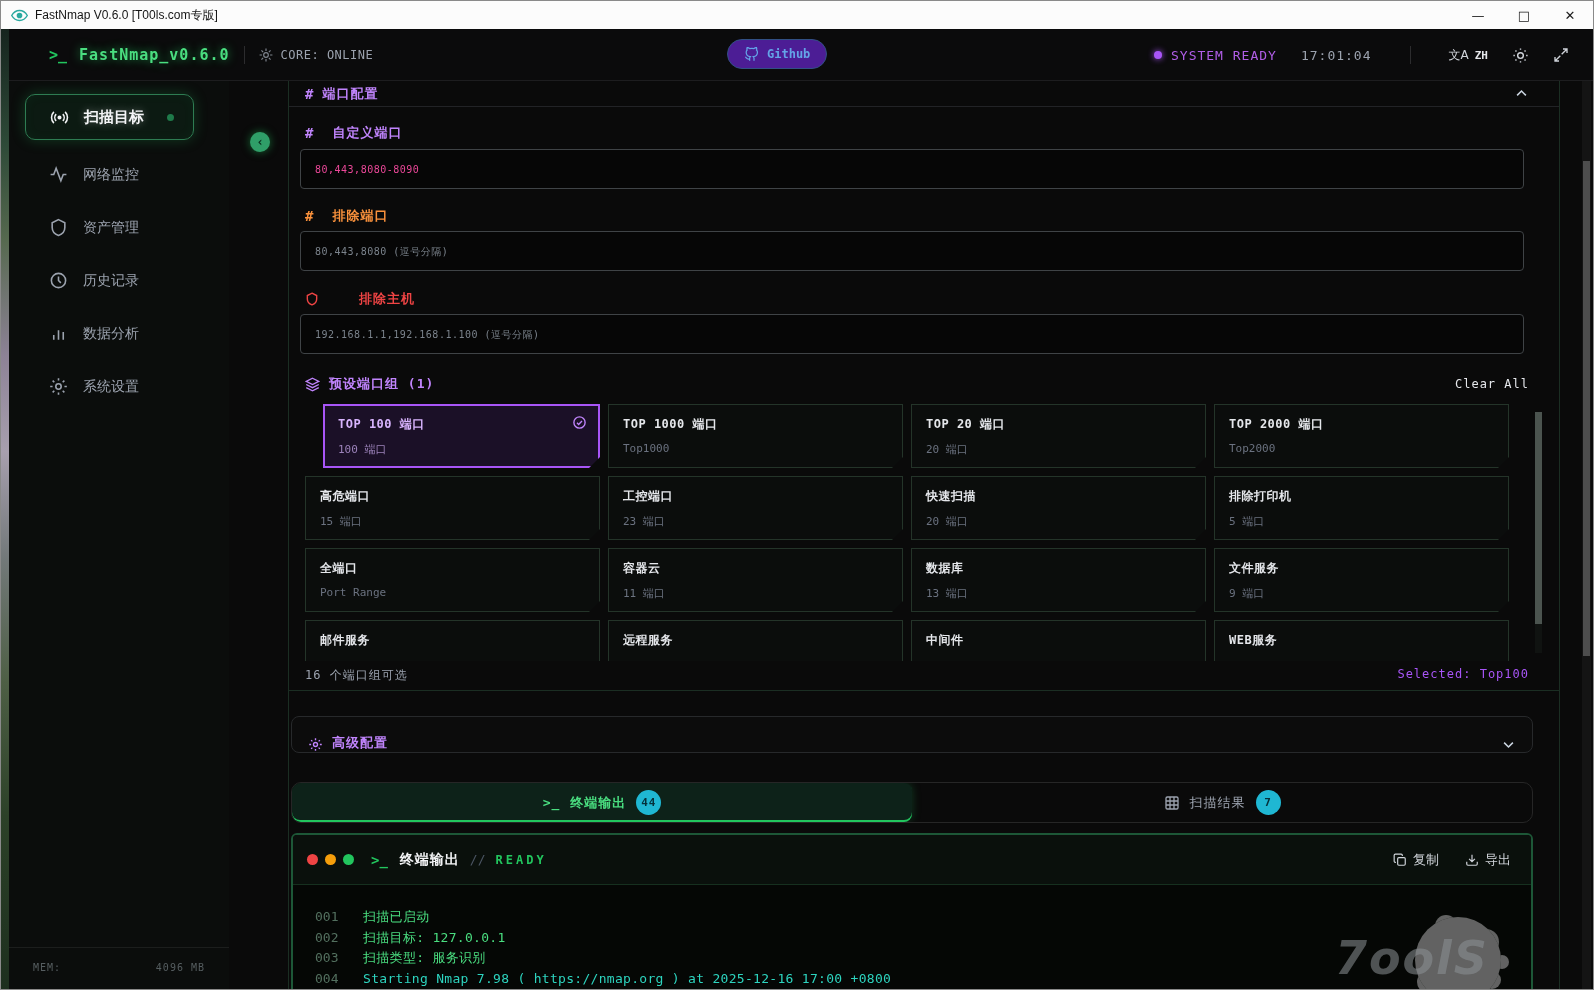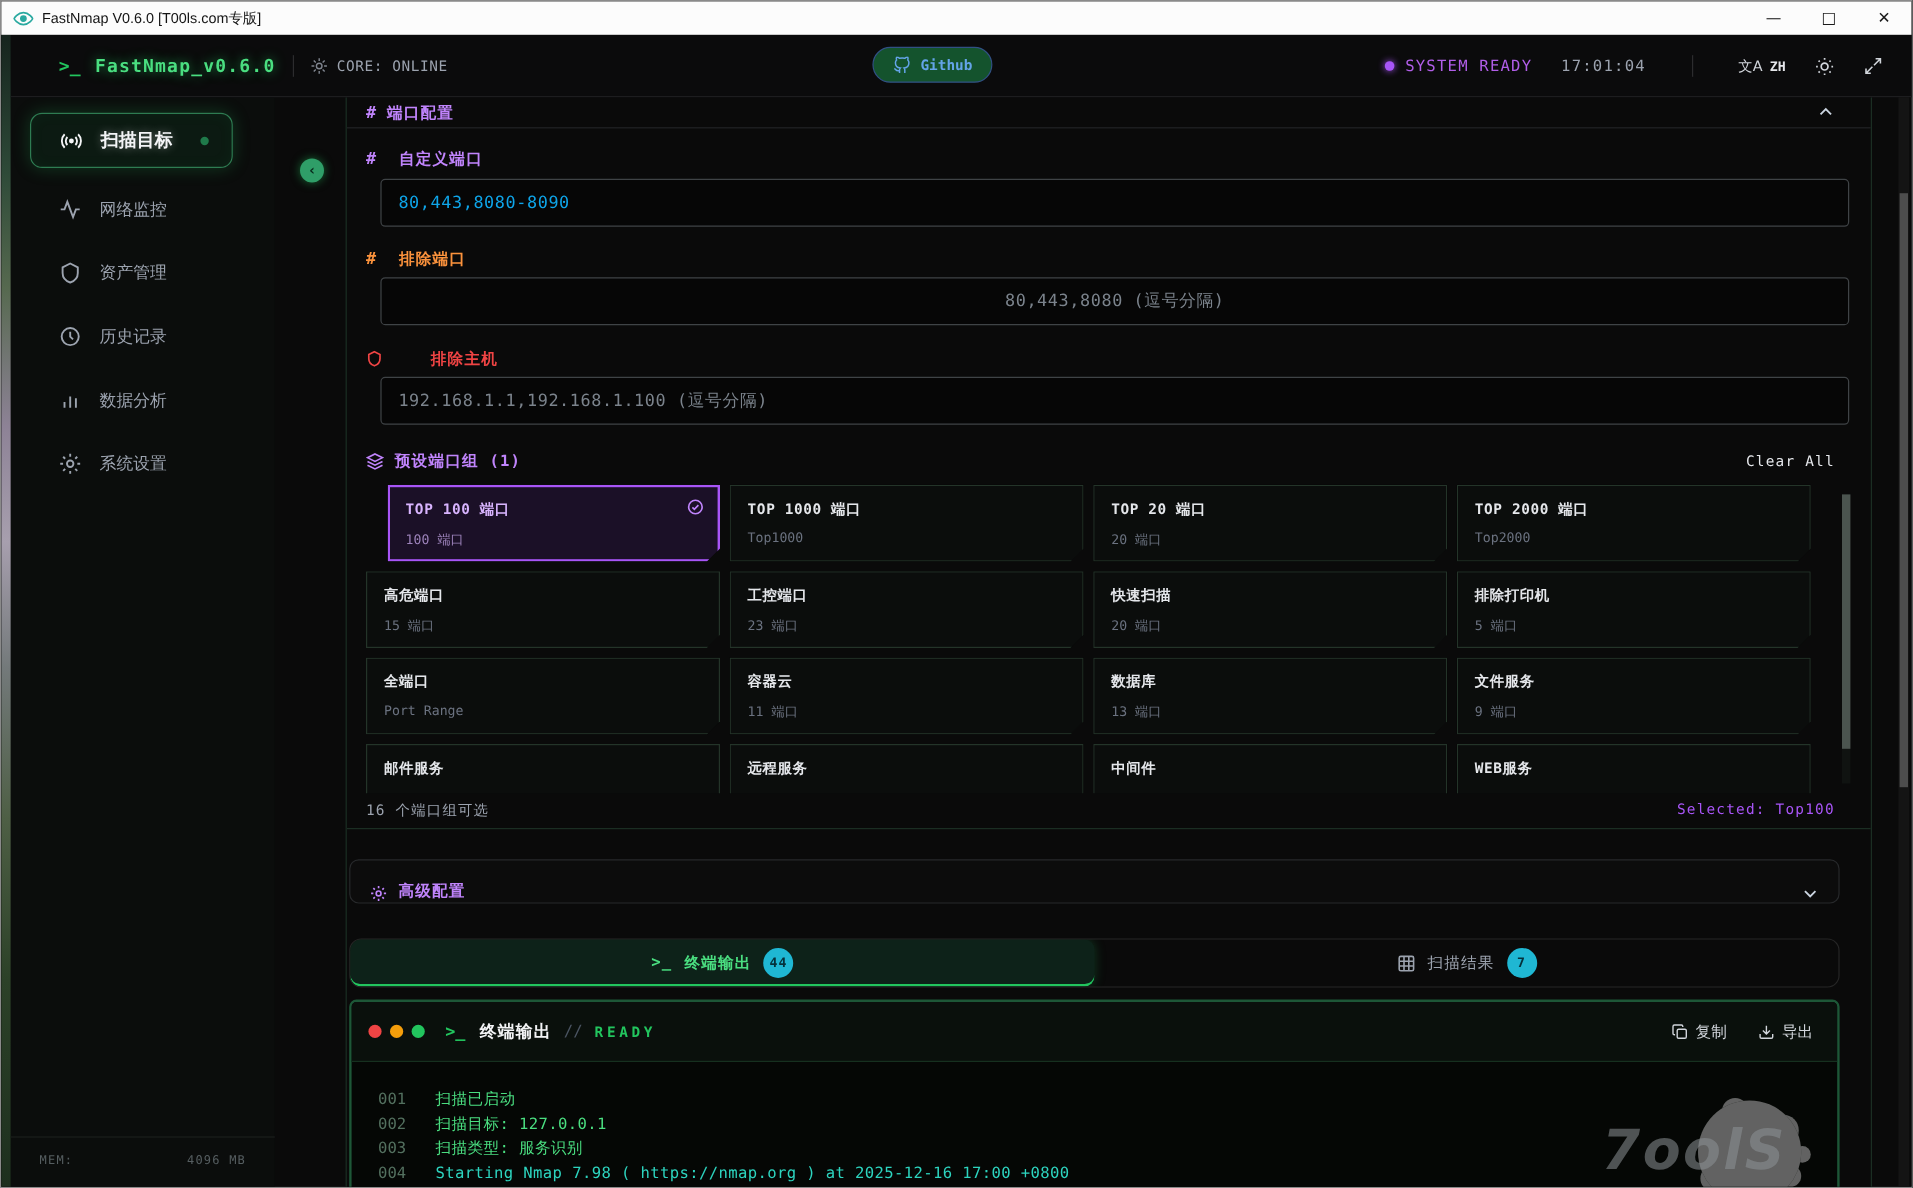--- a/index.html
+++ b/index.html
@@ -26,21 +26,21 @@
   .topbar { position:absolute; top:0; left:8px; right:0; height:52px; background:#0b0b0c;
             border-bottom:1px solid #1d1d1f; display:flex; align-items:center; z-index:10; }
   .brand { display:flex; align-items:center; gap:12px; padding-left:40px; }
   .prompt-glyph { color:#22c55e; font-weight:bold; font-size:15px; }
   .brand-name { color:#4ade80; font-weight:bold; font-size:15px; letter-spacing:1px;
                 text-shadow:0 0 10px rgba(34,197,94,.65); }
   .tb-div { width:1px; height:18px; background:#2c2c2e; margin:0 14px; }
   .core { display:flex; align-items:center; gap:8px; color:#9ca3af; font-size:12px; letter-spacing:.5px;text-align:center; }
   .core svg { opacity:.8 }
   .github-btn { position:absolute; left:718px; top:10px; height:30px; padding:0 16px; display:flex;
-                align-items:center; gap:8px; background:#14532d; border:1px solid #315084;
+                align-items:center; gap:8px; background:#4c1d95; border:1px solid #315084;
                 border-radius:15px; color:#64a4e8; font-size:12px; font-weight:bold; cursor:pointer; }
   .tb-right { position:absolute; right:24px; top:0; height:52px; display:flex; align-items:center; gap:24px; }
   .sys-ready { display:flex; align-items:center; gap:9px; color:#b15ee8; font-size:13px; letter-spacing:1px; }
   .sys-dot { width:8px; height:8px; border-radius:50%; background:#a855f7; box-shadow:0 0 6px #a855f7; }
   .clock { color:#9ca3af; font-size:13px; letter-spacing:1px; }
   .lang { display:flex; align-items:center; gap:6px; color:#d1d5db; cursor:pointer; }
   .lang .tr-glyph { font-size:12px; color:#d1d5db; font-family:"DejaVu Sans", sans-serif; }
   .lang .lang-code { font-size:11px; font-weight:bold; color:#e5e7eb; }
   .icon-btn { color:#d1d5db; cursor:pointer; display:flex; align-items:center; }
 
@@ -69,22 +69,22 @@
   
   .panel1 { position:absolute; left:0; top:0; width:100%; height:610px; border-bottom:1px solid #1b2e23; }
   .p1-header { height:26px; border-bottom:1px solid #222326; display:flex; align-items:center;
                padding:0 30px 0 16px; }
   .hash { color:#c084fc; font-weight:bold; font-size:14px; margin-right:9px; }
   .p1-title { color:#c084fc; font-weight:bold; font-size:13px; letter-spacing:1px; }
   .chev { margin-left:auto; color:#cbd5e1; cursor:pointer; display:flex; }
   .sec-label { position:absolute; left:16px; display:flex; align-items:center; gap:9px;
                font-size:13px; font-weight:bold; letter-spacing:1px; }
   .lab-purple { color:#c084fc; } .lab-orange { color:#fb923c; } .lab-red { color:#ef4444; }
-  .cfg-input { position:absolute; left:28px; width:calc(100% - 46px); height:40px; background:#060606;
-               border:1px solid #3f4346; border-radius:4px; color:#0ea5e9; font-size:14px;
+  .cfg-input { position:absolute; left:11px; width:calc(100% - 46px); height:40px; background:#060606;
+               border:1px solid #3f4346; border-radius:4px; color:#ec4899; font-size:10px;
                font-family:"DejaVu Sans Mono", monospace; padding:0 14px; letter-spacing:.5px; }
   .cfg-input::placeholder { color:#7b838c; opacity:1; }
   .preset-row { position:absolute; left:16px; right:30px; top:294px; display:flex; align-items:center; }
   .clear-all { margin-left:auto; color:#e5e7eb; font-size:12px; letter-spacing:1px; cursor:pointer; }
 
   .preset-grid { position:absolute; left:16px; top:323px; width:calc(100% - 66px); height:257px;
                  display:grid; grid-template-columns:repeat(4,1fr); grid-auto-rows:64px; gap:8px;
                  overflow:hidden; }
   .card { position:relative; background:#0b0d0c; border:1px solid #243429; padding:11px 14px;
           cursor:pointer; clip-path:polygon(0 0,100% 0,100% calc(100% - 11px),calc(100% - 11px) 100%,0 100%); }
@@ -282,21 +282,21 @@
         <div class="sec-label lab-purple" style="top:43px;">
           <span class="hash">#</span>
           <span>自定义端口</span>
         </div>
         <input class="cfg-input" style="top: 68px;" value="80,443,8080-8090">
 
         <div class="sec-label lab-orange" style="top:126px;">
           <span class="hash" style="color:#fb923c">#</span>
           <span>排除端口</span>
         </div>
-        <input class="cfg-input" style="top: 150px; text-align: center;" placeholder="80,443,8080 (逗号分隔)">
+        <input class="cfg-input" style="top: 150px;" placeholder="80,443,8080 (逗号分隔)">
 
         <div class="sec-label lab-red" style="top:209px;gap:40px;">
           <svg width="14" height="14" viewBox="0 0 24 24" fill="none" stroke="#ef4444" stroke-width="2.4">
               <path d="M12 2l8 4v6c0 5-3.5 8.5-8 10-4.5-1.5-8-5-8-10V6z"></path>
             </svg>
           <span>排除主机</span>
         </div>
         <input class="cfg-input" style="top: 233px;" placeholder="192.168.1.1,192.168.1.100 (逗号分隔)">
 
         <div class="preset-row">

